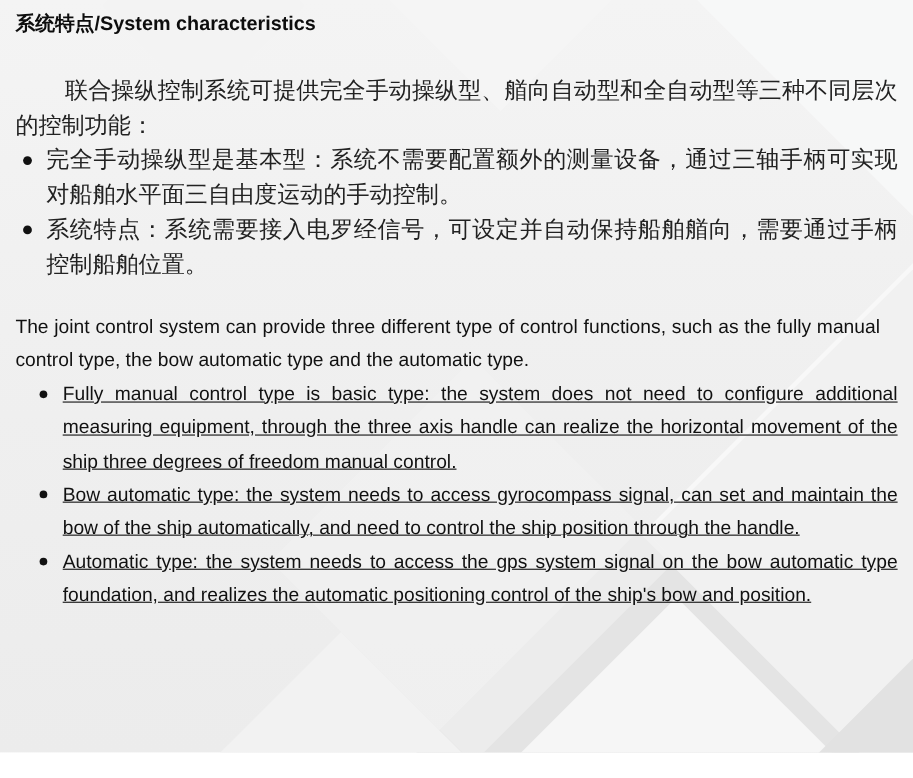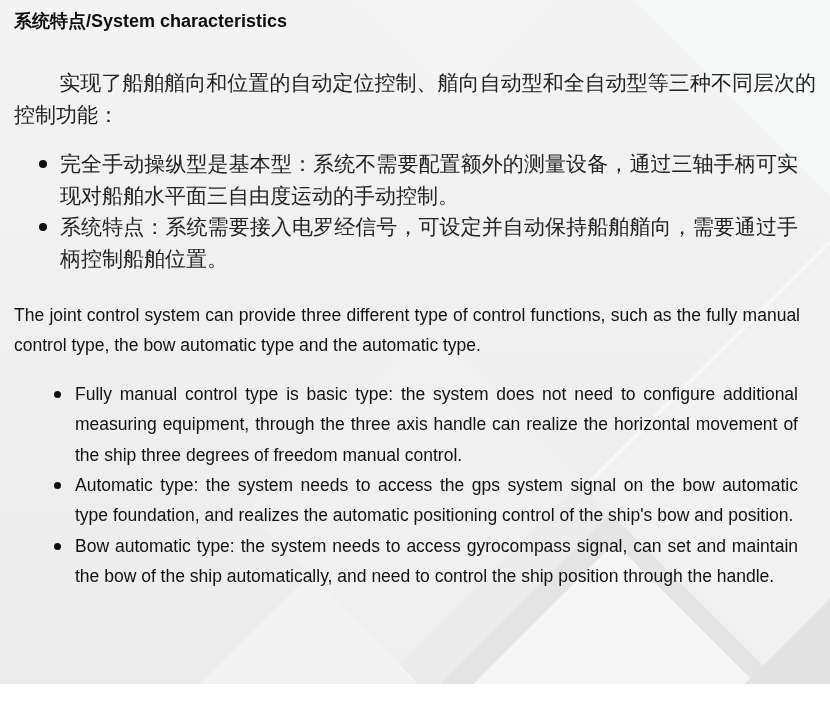--- a/index.html
+++ b/index.html
@@ -40,34 +40,34 @@
     font-weight: 700;
     color: #0d0d0d;
   }
 
   .cn { font-size: 21px; line-height: 31.5px; color: #222; }
   .cn-intro {
     margin: 34px 0 0 0;
     text-indent: 2.15em;
     text-align: justify;
   }
-  ul.bullets { list-style: none; margin: 18px; padding: 0; }
+  ul.bullets { list-style: none; margin: 0; padding: 0; }
   ul.bullets li { position: relative; text-align: justify; }
   .cn-bullets { margin-top: 1px; }
   .cn-bullets li { padding-left: 28px; }
   .dot {
     position: absolute; left: 7px; top: 12px;
     width: 8px; height: 8px; border-radius: 50%;
     background: #111;
   }
 
   .en { font-size: 17.5px; line-height: 30.4px; color: #111; }
   .en-intro { margin: 26px 16px 0 0; text-align: justify; }
   .en-bullets { margin-top: 22px; }
-  .en-bullets li { padding-left: 43px; }
+  .en-bullets li { padding-left: 43px; text-decoration: underline; }
   .en-bullets .dot { left: 22px; top: 12px; width: 7px; height: 7px; }
 </style>
 </head>
 <body>
 
 <div class="page">
 
   <div class="bg-shape diamond bg-1"></div>
   <div class="bg-shape diamond bg-2"></div>
   <div class="bg-shape diamond bg-3"></div>
@@ -76,21 +76,21 @@
   <div class="bg-shape diamond bg-6"></div>
   <div class="bg-shape diamond bg-7"></div>
   <div class="bg-shape diamond bg-8"></div>
   <div class="bg-shape diamond bg-9"></div>
   <div class="bg-shape diamond bg-10"></div>
 
   <div class="content">
 
     <h1 class="page-title">系统特点/System characteristics</h1>
 
-    <p class="cn cn-intro">实现了船舶艏向和位置的自动定位控制、艏向自动型和全自动型等三种不同层次的控制功能：</p>
+    <p class="cn cn-intro">联合操纵控制系统可提供完全手动操纵型、艏向自动型和全自动型等三种不同层次的控制功能：</p>
 
     <ul class="bullets cn-bullets">
       <li class="cn">
         <span class="dot"></span>
         <span>完全手动操纵型是基本型：系统不需要配置额外的测量设备，通过三轴手柄可实现对船舶水平面三自由度运动的手动控制。</span>
       </li>
       <li class="cn">
         <span class="dot"></span>
         <span>系统特点：系统需要接入电罗经信号，可设定并自动保持船舶艏向，需要通过手柄控制船舶位置。</span>
       </li>
@@ -98,22 +98,22 @@
 
     <p class="en en-intro">The joint control system can provide three different type of control functions, such as the fully manual control type, the bow automatic type and the automatic type.</p>
 
     <ul class="bullets en-bullets">
       <li class="en">
         <span class="dot"></span>
         <span>Fully manual control type is basic type: the system does not need to configure additional measuring equipment, through the three axis handle can realize the horizontal movement of the ship three degrees of freedom manual control.</span>
       </li>
       <li class="en">
         <span class="dot"></span>
-        <span>Automatic type: the system needs to access the gps system signal on the bow automatic type foundation, and realizes the automatic positioning control of the ship's bow and position.</span>
+        <span>Bow automatic type: the system needs to access gyrocompass signal, can set and maintain the bow of the ship automatically, and need to control the ship position through the handle.</span>
       </li>
       <li class="en">
         <span class="dot"></span>
-        <span>Bow automatic type: the system needs to access gyrocompass signal, can set and maintain the bow of the ship automatically, and need to control the ship position through the handle.</span>
+        <span>Automatic type: the system needs to access the gps system signal on the bow automatic type foundation, and realizes the automatic positioning control of the ship's bow and position.</span>
       </li>
     </ul>
 
   </div>
 </div>
 
 </body></html>

